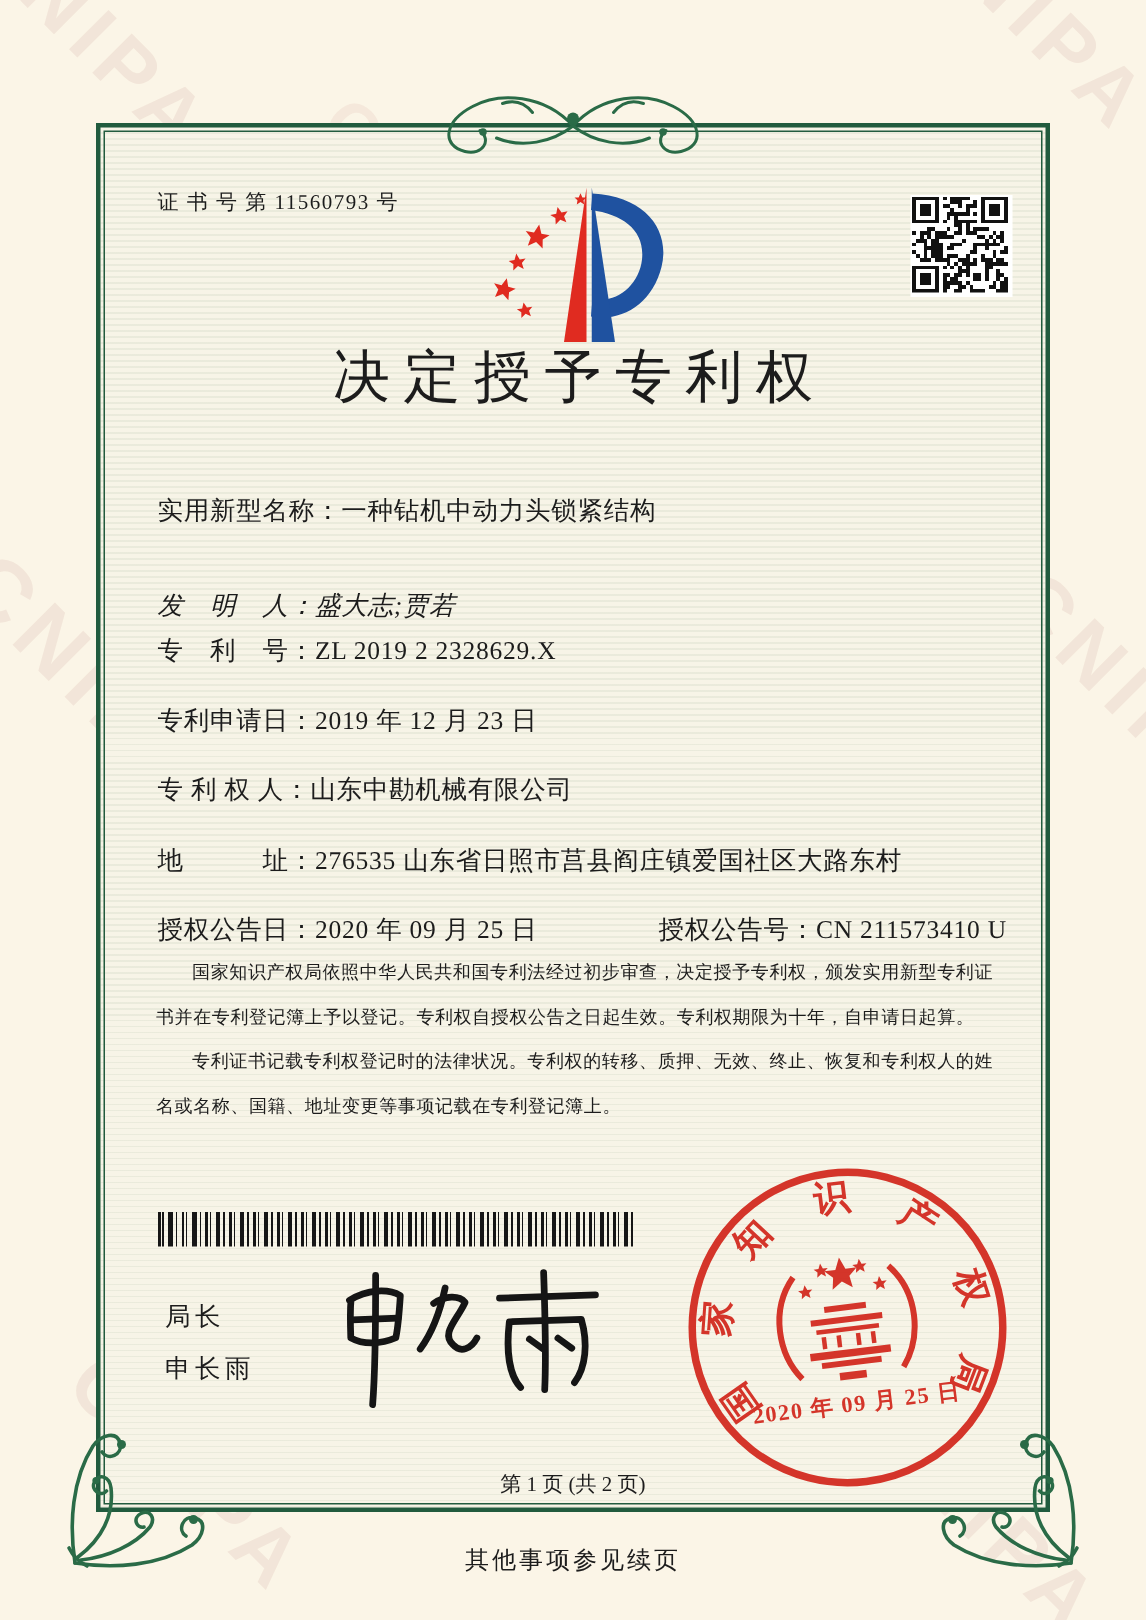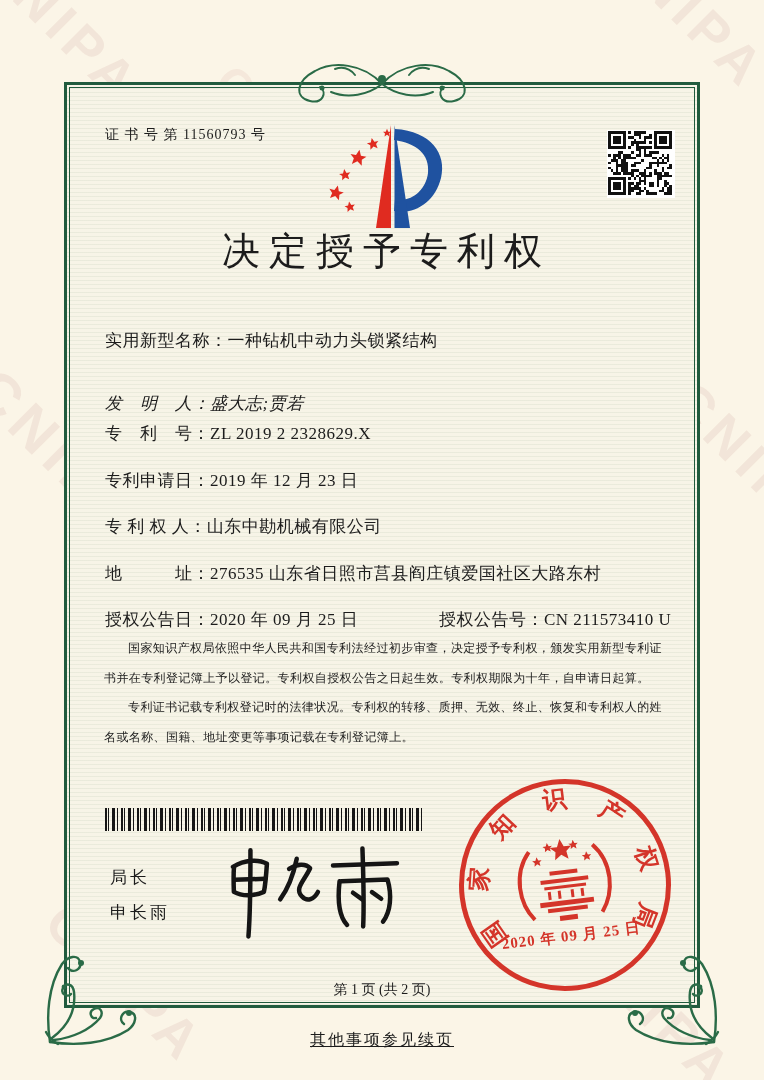--- a/index.html
+++ b/index.html
@@ -94,21 +94,21 @@
   .seal-date{
     position:absolute;left:0;top:152px;width:100%;text-align:center;
     color:#d2251a;font-size:15px;font-weight:bold;letter-spacing:1px;
   }
 
   .page-number{
     position:absolute;left:0;top:981px;width:100%;text-align:center;font-size:14px;z-index:3;
   }
   .continuation{
     position:absolute;left:0;top:1030px;width:100%;text-align:center;
-    font-size:16px;letter-spacing:2px;z-index:2;text-decoration:underline;
+    font-size:16px;letter-spacing:2px;z-index:2;
   }
 </style>
 </head>
 <body>
 
 <div>
 
   <div class="wm wm1">CNIPA</div>
   <div class="wm wm2">CNIPA</div>
   <div class="wm wm3">CNIPA</div>

